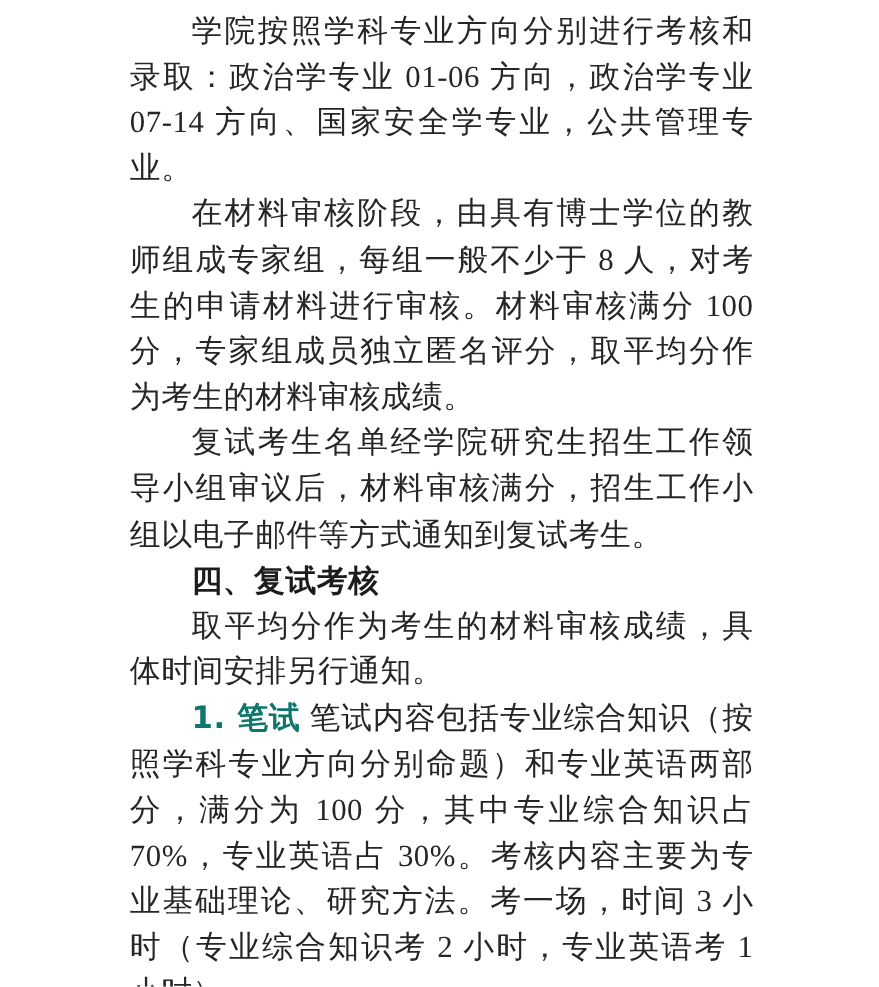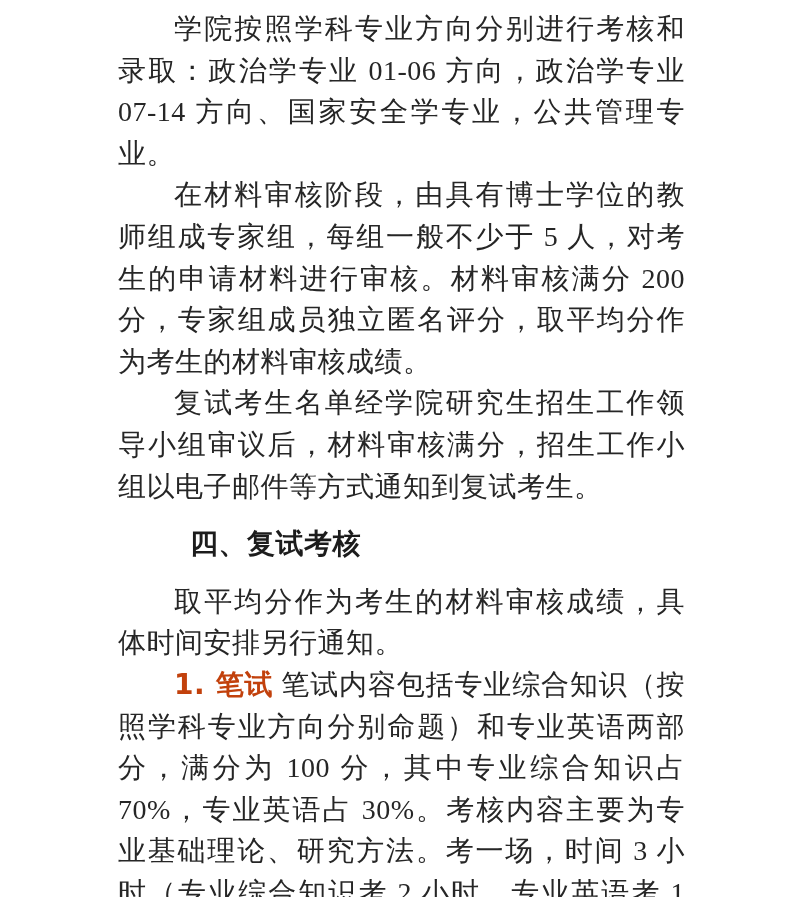--- a/index.html
+++ b/index.html
@@ -25,41 +25,41 @@
     line-height: 41.6px;
     text-align: justify;
     text-justify: inter-character;
     letter-spacing: 0.5px;
   }
   .para {
     margin: 0;
     text-indent: 2em;
   }
   .heading {
-    margin: 16px;
+    margin: 0;
     text-indent: 2em;
     font-family: "DejaVu Sans", "Liberation Sans", sans-serif;
     font-weight: bold;
     color: #1c1c1c;
   }
   .bold-run {
     font-family: "DejaVu Sans", "Liberation Sans", sans-serif;
     font-weight: bold;
-    color: #c2410c;
+    color: #0f766e;
   }
 </style>
 </head>
 <body>
 
 <div class="page">
   <div class="text-column">
 
     <p class="para">学院按照学科专业方向分别进行考核和录取：政治学专业 01-06 方向，政治学专业 07-14 方向、国家安全学专业，公共管理专业。</p>
 
-    <p class="para">在材料审核阶段，由具有博士学位的教师组成专家组，每组一般不少于 5 人，对考生的申请材料进行审核。材料审核满分 200 分，专家组成员独立匿名评分，取平均分作为考生的材料审核成绩。</p>
+    <p class="para">在材料审核阶段，由具有博士学位的教师组成专家组，每组一般不少于 8 人，对考生的申请材料进行审核。材料审核满分 100 分，专家组成员独立匿名评分，取平均分作为考生的材料审核成绩。</p>
 
 
     <p class="para">复试考生名单经学院研究生招生工作领导小组审议后，材料审核满分，招生工作小组以电子邮件等方式通知到复试考生。</p>
 
     <p class="heading">四、复试考核</p>
 
     <p class="para">取平均分作为考生的材料审核成绩，具体时间安排另行通知。</p>
 
     <p class="para"><span class="bold-run">1. 笔试</span><span> 笔试内容包括专业综合知识（按照学科专业方向分别命题）和专业英语两部分，满分为 100 分，其中专业综合知识占 70%，专业英语占 30%。考核内容主要为专业基础理论、研究方法。考一场，时间 3 小时（专业综合知识考 2 小时，专业英语考 1 小时）。</span></p>
 

